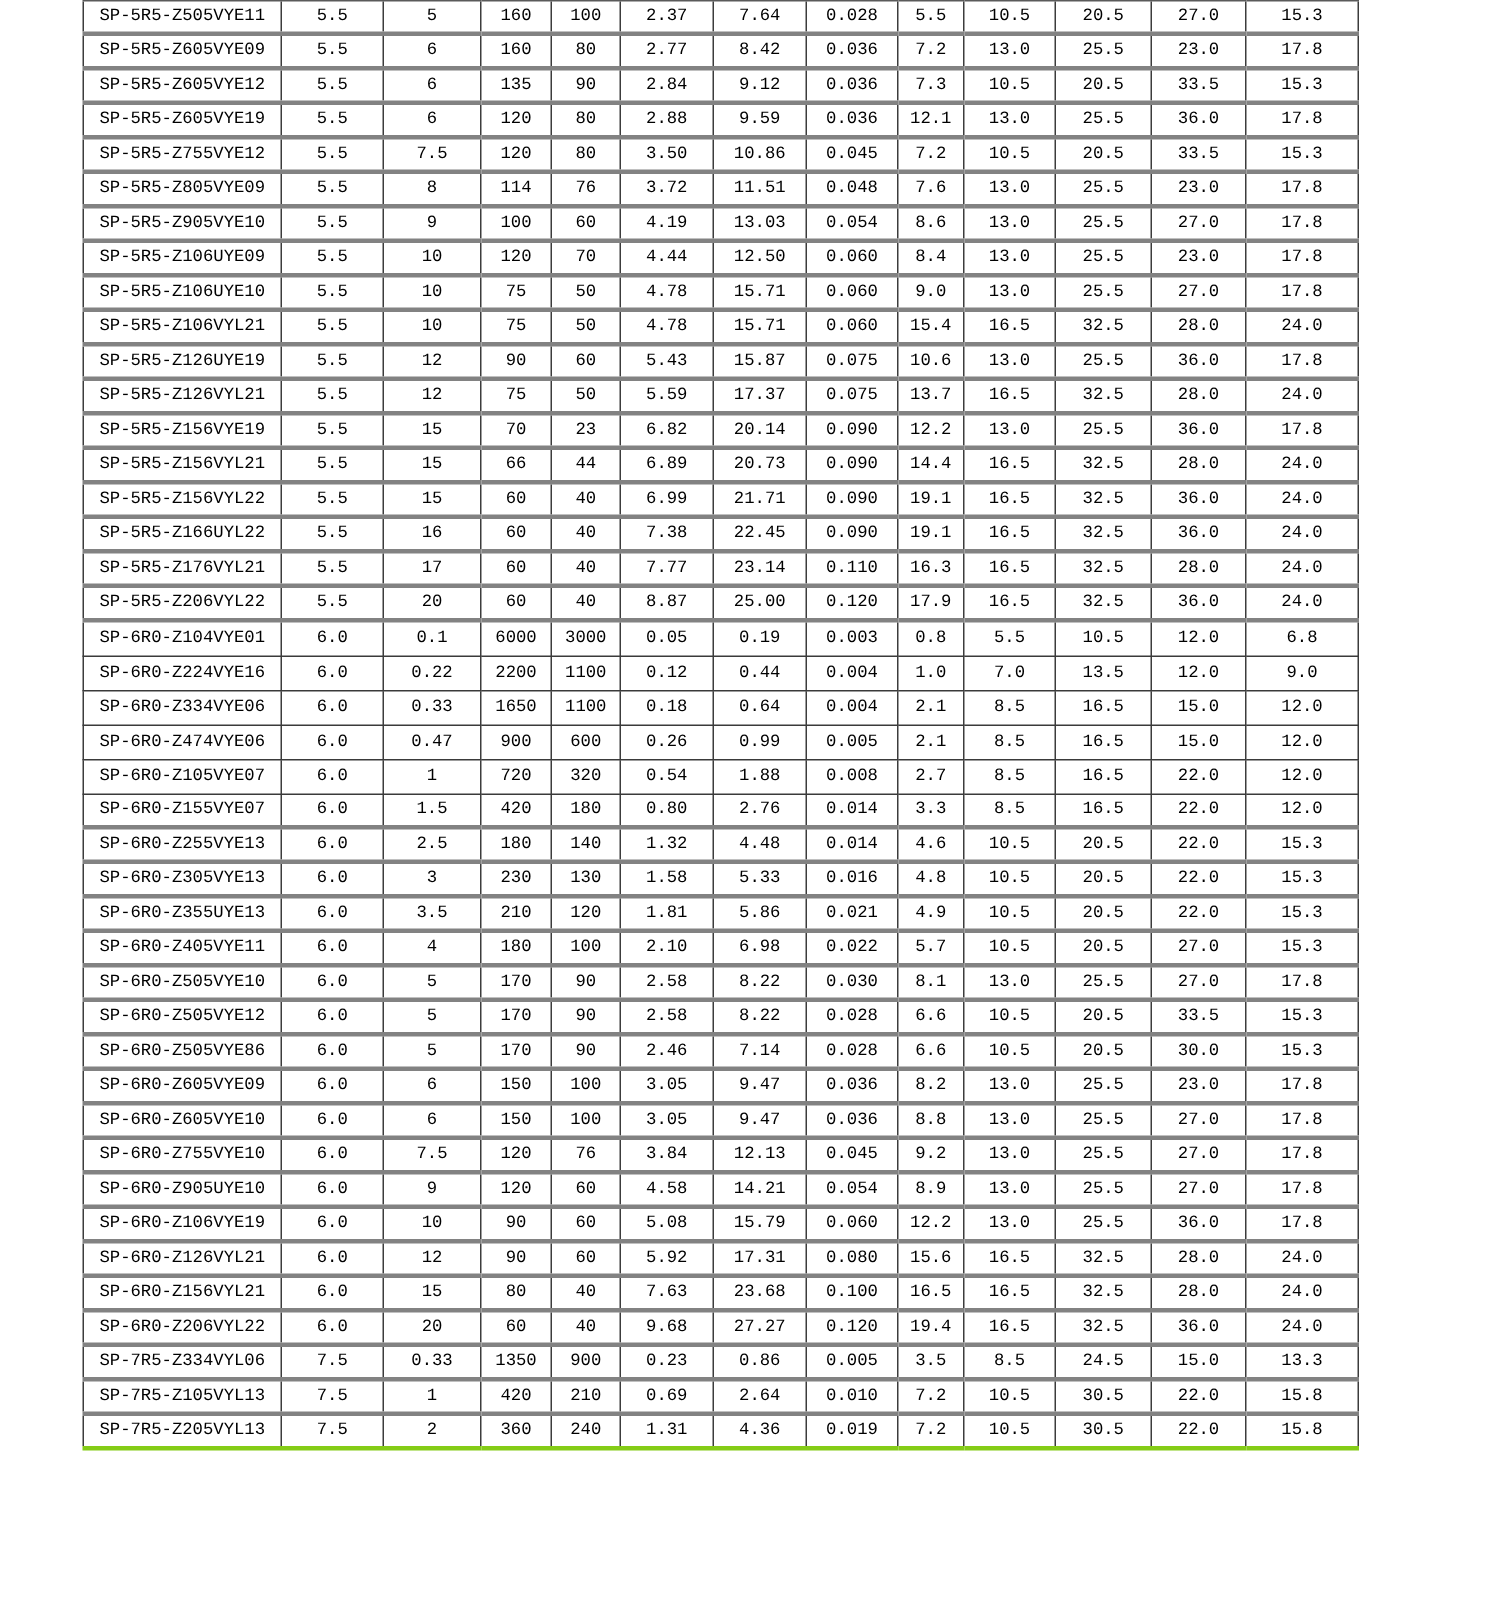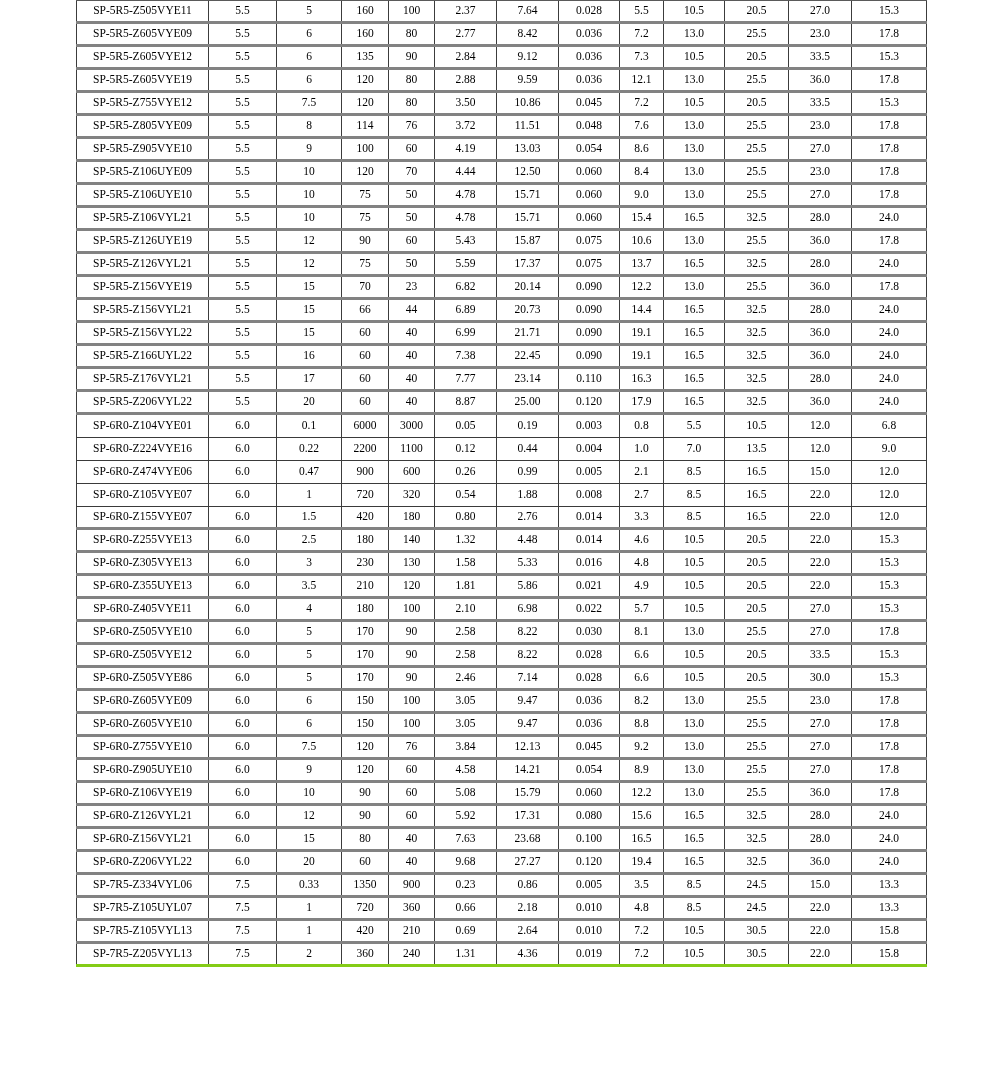--- a/index.html
+++ b/index.html
@@ -10,25 +10,26 @@
   .page {
     position: relative;
     width: 992px;
     height: 1066px;
     background: #ffffff;
     font-family: "Liberation Serif", serif;
     overflow: hidden;
   }
   table.dtable {
     position: absolute;
-    left: 76px;
+    left: 55px;
     top: -1px;
     width: 851px;
     border-collapse: collapse;
     table-layout: fixed;
+    font-family: Liberation Mono, monospace;
   }
   table.dtable td {
     height: 20px;
     padding: 0 1px;
     text-align: center;
     vertical-align: middle;
     font-size: 11.5px;
     line-height: 1;
     color: #000000;
     white-space: nowrap;
@@ -364,20 +365,35 @@
           <td>0.12</td>
           <td>0.44</td>
           <td>0.004</td>
           <td>1.0</td>
           <td>7.0</td>
           <td>13.5</td>
           <td>12.0</td>
           <td>9.0</td>
         </tr>
         <tr class="thin">
+          <td>SP-6R0-Z334VYE06</td>
+          <td>6.0</td>
+          <td>0.33</td>
+          <td>1650</td>
+          <td>1100</td>
+          <td>0.18</td>
+          <td>0.64</td>
+          <td>0.004</td>
+          <td>2.1</td>
+          <td>8.5</td>
+          <td>16.5</td>
+          <td>15.0</td>
+          <td>12.0</td>
+        </tr>
+        <tr class="thin">
           <td>SP-6R0-Z474VYE06</td>
           <td>6.0</td>
           <td>0.47</td>
           <td>900</td>
           <td>600</td>
           <td>0.26</td>
           <td>0.99</td>
           <td>0.005</td>
           <td>2.1</td>
           <td>8.5</td>
@@ -649,35 +665,20 @@
           <td>0.23</td>
           <td>0.86</td>
           <td>0.005</td>
           <td>3.5</td>
           <td>8.5</td>
           <td>24.5</td>
           <td>15.0</td>
           <td>13.3</td>
         </tr>
         <tr>
-          <td>SP-7R5-Z105UYL07</td>
-          <td>7.5</td>
-          <td>1</td>
-          <td>720</td>
-          <td>360</td>
-          <td>0.66</td>
-          <td>2.18</td>
-          <td>0.010</td>
-          <td>4.8</td>
-          <td>8.5</td>
-          <td>24.5</td>
-          <td>22.0</td>
-          <td>13.3</td>
-        </tr>
-        <tr>
           <td>SP-7R5-Z105VYL13</td>
           <td>7.5</td>
           <td>1</td>
           <td>420</td>
           <td>210</td>
           <td>0.69</td>
           <td>2.64</td>
           <td>0.010</td>
           <td>7.2</td>
           <td>10.5</td>

